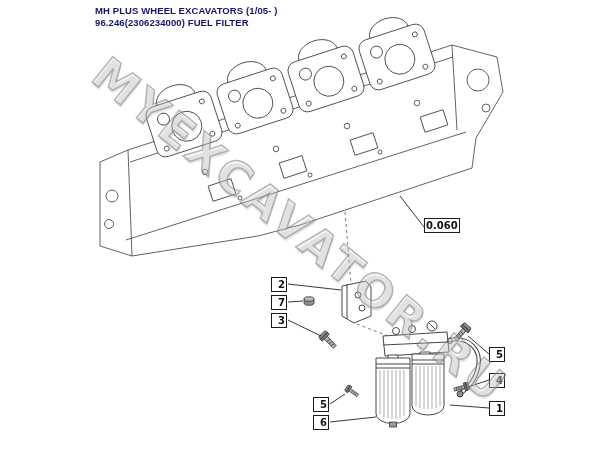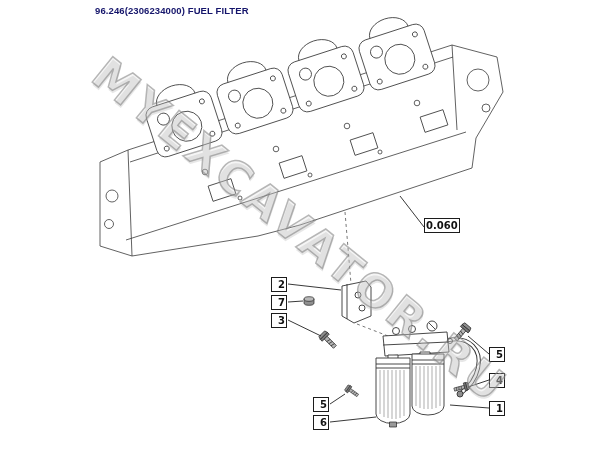--- a/index.html
+++ b/index.html
@@ -28,20 +28,21 @@
     text-align:right;line-height:13px;height:15px;min-width:16px;padding:0 1px;
     cursor:pointer;
   }
 </style>
 </head>
 <body>
 
 <div class="stage">
 
   <div class="header">
+    <div>MH PLUS WHEEL EXCAVATORS (1/05- )</div>
     <div>96.246(2306234000) FUEL FILTER</div>
   </div>
 
   <svg class="diagram-svg" width="600" height="450" viewBox="0 0 600 450">
     <defs>
       <g id="module">
         <rect x="-34" y="-26" width="68" height="52" rx="9" fill="#fff" stroke="#3a3a3a"></rect>
         <circle r="15" cx="2" cy="3" fill="none"></circle>
         <circle r="6" cx="-18" cy="-11" fill="none"></circle>
         <circle r="2.5" cx="24" cy="-16" fill="none"></circle>

